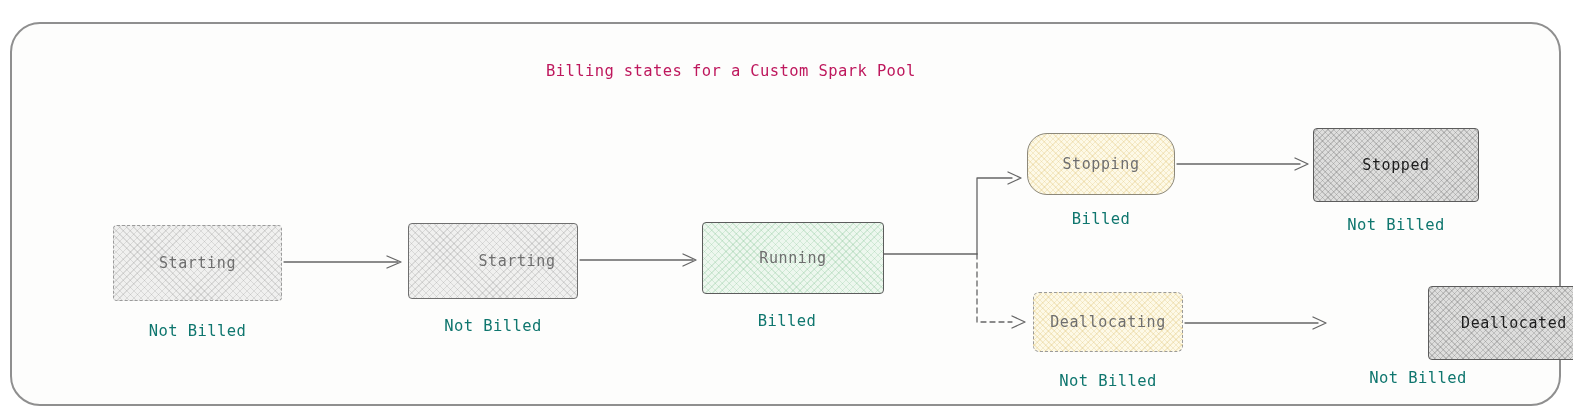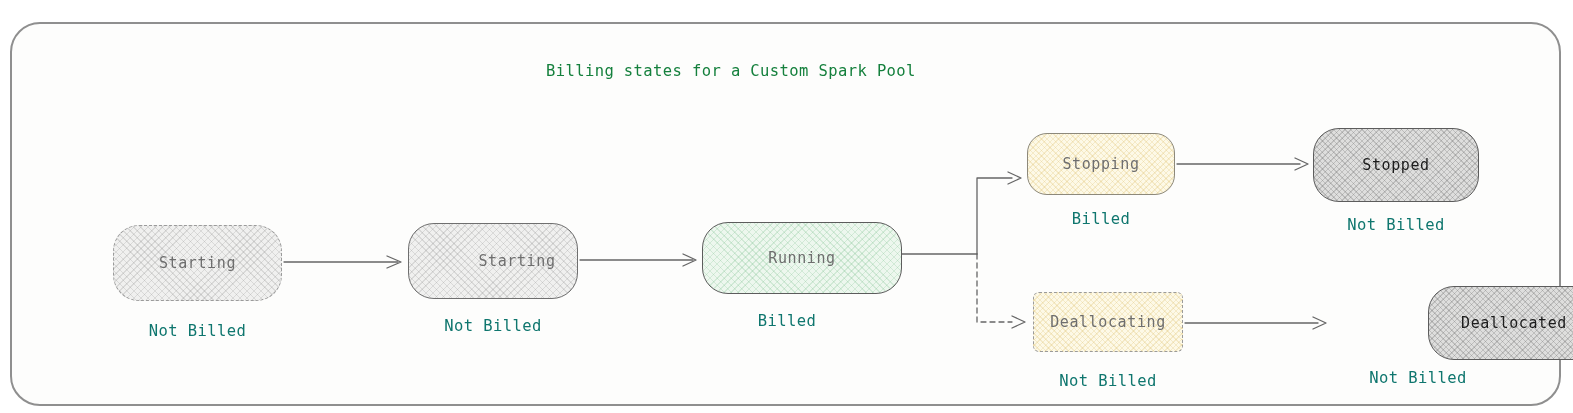--- a/index.html
+++ b/index.html
@@ -7,25 +7,25 @@
     width:1573px;height:413px;position:relative;overflow:hidden;
     font-family:"DejaVu Sans Mono","Liberation Mono",monospace;
   }
   .canvas{
     position:absolute;left:10px;top:22px;width:1551px;height:384px;
     border:2px solid #8f8f8f;border-radius:30px;background:#fdfdfc;
     box-sizing:border-box;
   }
   .title{
     position:absolute;left:546px;top:62px;
-    font-size:15.5px;color:#15803d;letter-spacing:0.4px;white-space:nowrap;
+    font-size:15.5px;color:#be185d;letter-spacing:0.4px;white-space:nowrap;
   }
   .node{
     position:absolute;display:flex;align-items:center;justify-content:center;
-    box-sizing:border-box;border-radius:26px;
+    box-sizing:border-box;border-radius:4px;
     font-size:15px;letter-spacing:0.6px;white-space:nowrap;
   }
   .node .node-label{color:#6e6e6e;}
   .fill-gray{
     background-color:#f0f0ef;
     background-image:
       repeating-linear-gradient(45deg, rgba(125,125,125,.20) 0 1px, transparent 1px 5px),
       repeating-linear-gradient(-45deg, rgba(125,125,125,.20) 0 1px, transparent 1px 5px);
   }
   .fill-green{
@@ -47,21 +47,21 @@
       repeating-linear-gradient(-45deg, rgba(95,95,95,.25) 0 1px, transparent 1px 4px);
   }
   .b-dashed{border:1.6px dashed #9b9b9b;}
   .b-solid-gray{border:1.6px solid #6f6f6f;}
   .b-solid-dark{border:1.6px solid #5c5c5c;}
   .b-solid-tan{border:1.6px solid #8d897b;}
   .dark-label .node-label{color:#1c1c1c;}
 
   .n-creating{left:113px;top:225px;width:169px;height:76px;}
   .n-starting{left:408px;top:223px;width:170px;height:76px;padding-left:48px;}
-  .n-running{left:702px;top:222px;width:200px;height:72px;}
+  .n-running{left:702px;top:222px;width:182px;height:72px;}
   .n-stopping{left:1027px;top:133px;width:148px;height:62px;border-radius:20px;}
   .n-stopped{left:1313px;top:128px;width:166px;height:74px;}
   .n-deallocating{left:1033px;top:292px;width:150px;height:60px;border-radius:6px;}
   .n-deallocated{left:1396px;top:286px;width:172px;height:74px;margin-left:32px;}
 
   .caption{
     position:absolute;font-size:15.5px;color:#0f766e;letter-spacing:0.4px;
     text-align:center;white-space:nowrap;
   }
   .c-creating{left:113px;top:322px;width:169px;}

